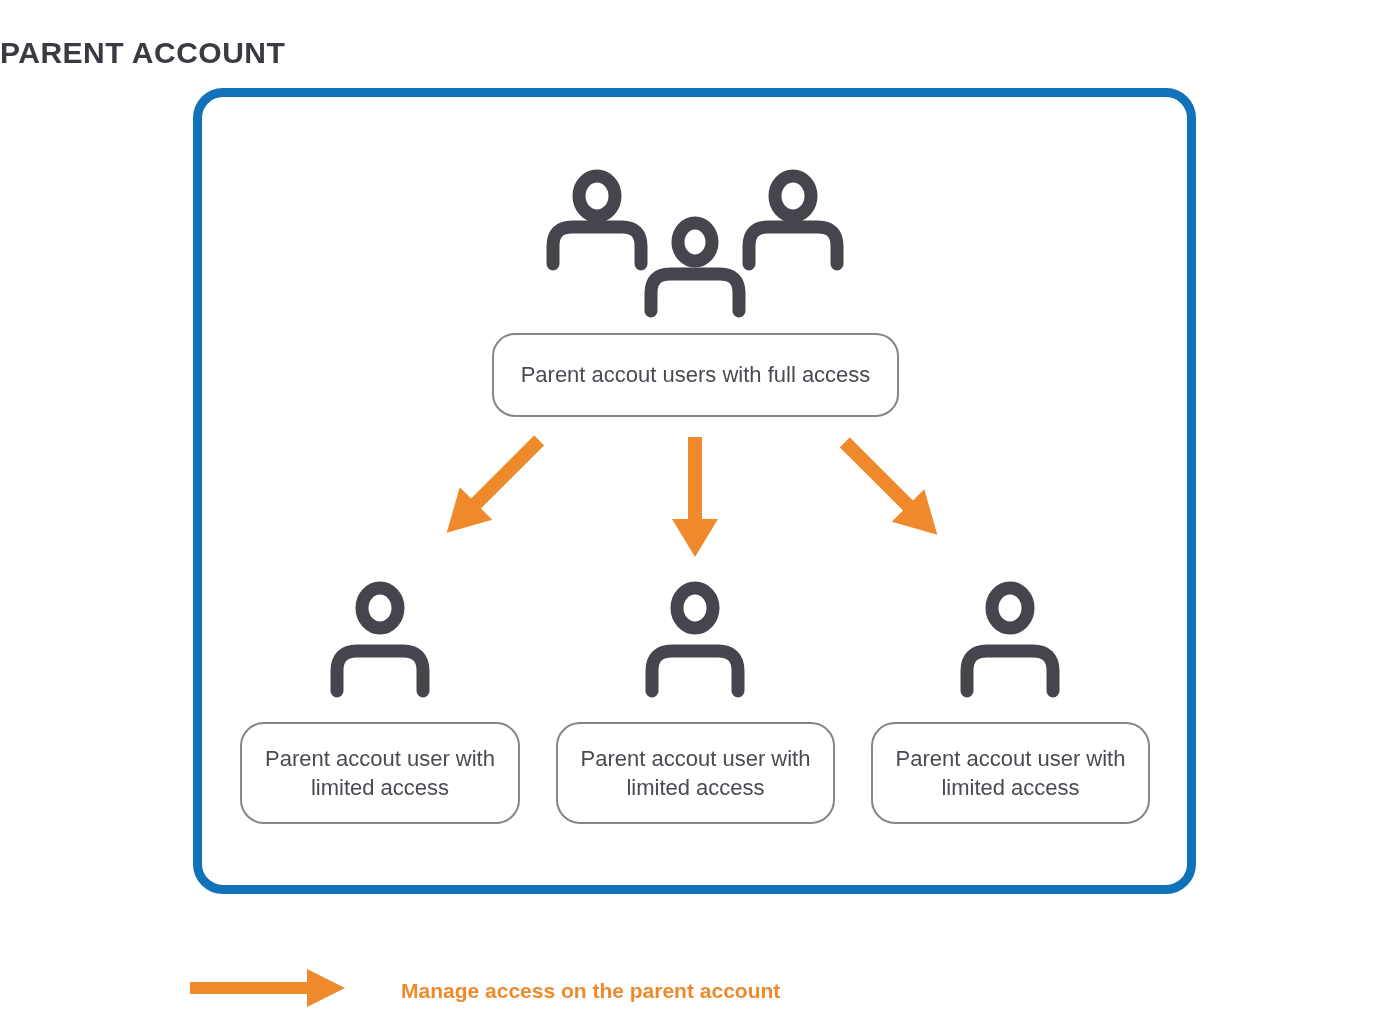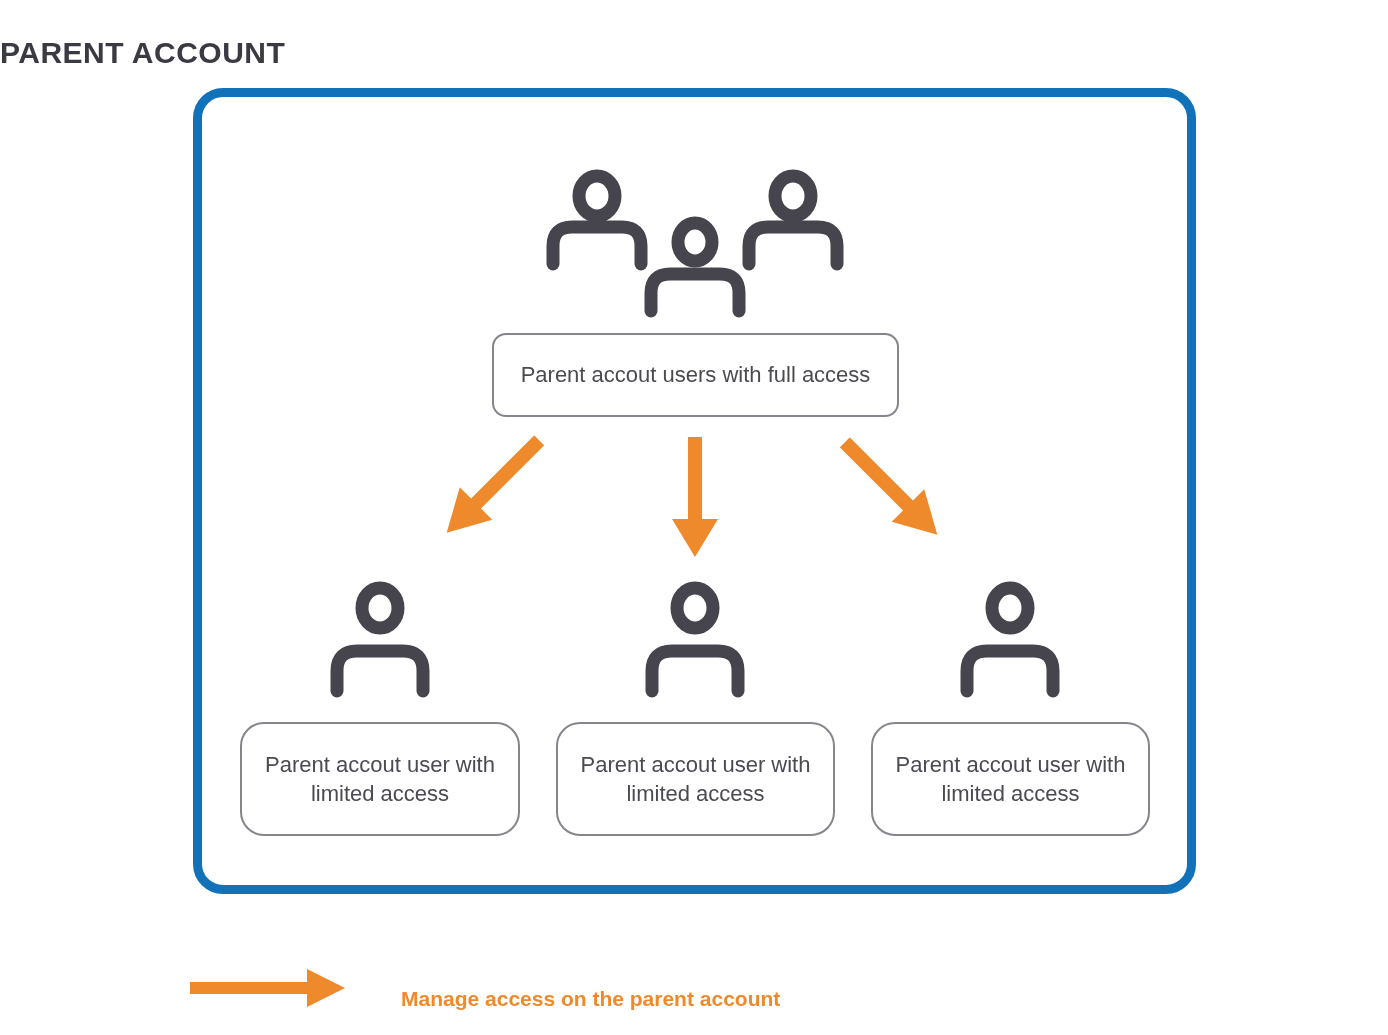--- a/index.html
+++ b/index.html
@@ -34,21 +34,21 @@
     border: 9px solid var(--border-blue, #1272b9);
     border-radius: 30px;
     background: #ffffff;
   }
 
   .abs { position: absolute; }
 
   .label-box {
     position: absolute;
     border: 2px solid var(--box-border, #85858c);
-    border-radius: 14px;
+    border-radius: 23px;
     background: #ffffff;
     display: flex;
     align-items: center;
     justify-content: center;
     text-align: center;
     color: var(--text-dark, #4a4a52);
     font-size: 22px;
     line-height: 1.32;
   }
 
@@ -56,21 +56,21 @@
     left: 492px;
     top: 333px;
     width: 407px;
     height: 84px;
     white-space: nowrap;
   }
 
   .limited-box {
     top: 722px;
     width: 280px;
-    height: 114px;
+    height: 102px;
     border-radius: 24px;
     padding: 0 18px;
   }
   .limited-box.b0 { left: 240px; }
   .limited-box.b1 { left: 556px; width: 279px; }
   .limited-box.b2 { left: 871px; width: 279px; }
 
   .person-stroke {
     fill: none;
     stroke: var(--icon-dark, #46454e);
@@ -88,21 +88,21 @@
 
   .person-0 { left: 327px; top: 577px; }
   .person-1 { left: 642px; top: 577px; }
   .person-2 { left: 957px; top: 577px; }
 
   .legend { position: absolute; left: 0; top: 955px; width: 1388px; height: 70px; }
   .legend-arrow { position: absolute; left: 190px; top: 7px; }
   .legend-label {
     position: absolute;
     left: 401px;
-    top: 32px;
+    top: 24px;
     font-size: 21px;
     font-weight: 700;
     color: var(--orange, #ee8a2b);
   }
 </style>
 </head>
 <body>
 
 <div class="canvas">
 

